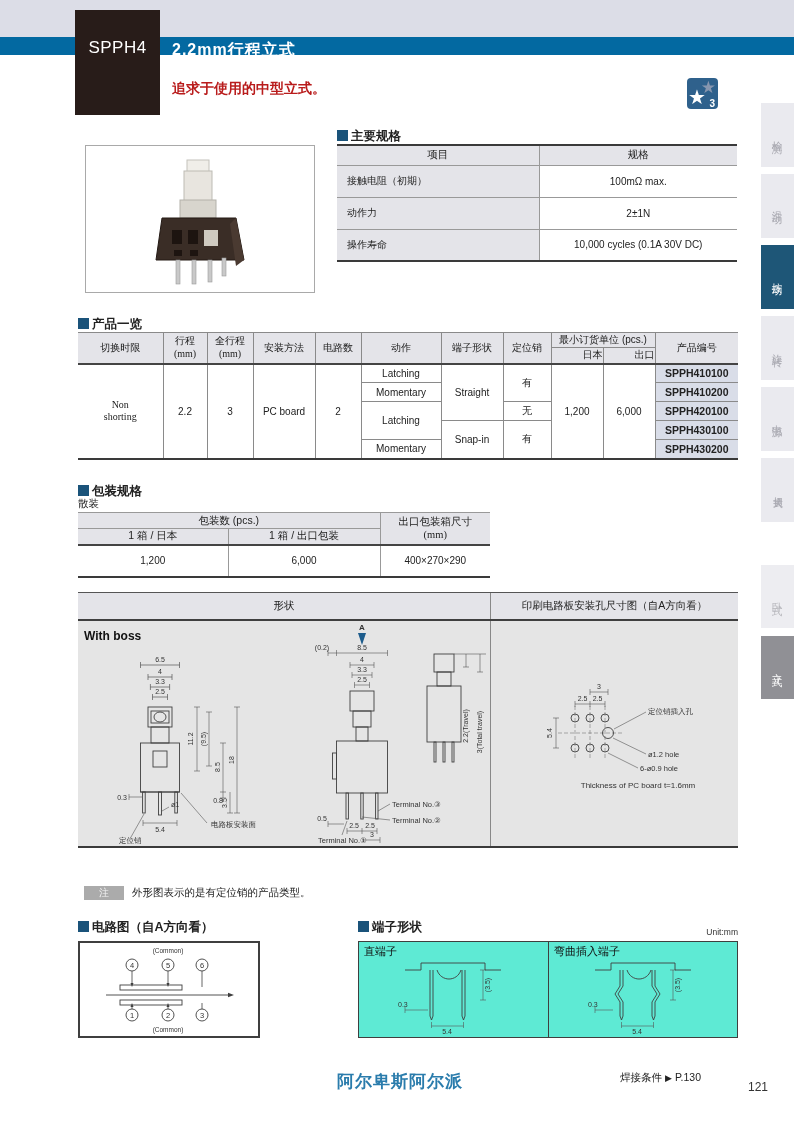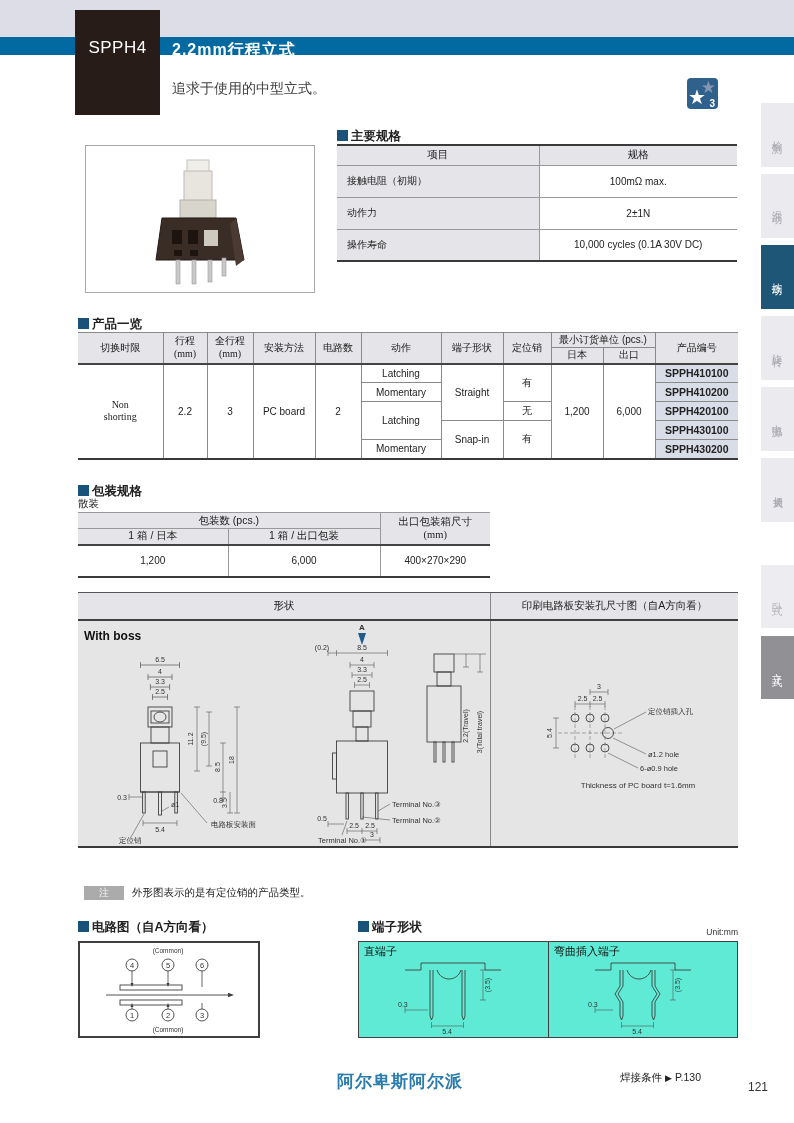--- a/index.html
+++ b/index.html
@@ -8,21 +8,21 @@
     position:relative; width:794px; height:1123px; margin:0 auto;
     background:#ffffff; font-family:"Liberation Sans", sans-serif; color:#222;
     overflow:hidden;
   }
   
   .top-strip { position:absolute; left:0; top:0; width:794px; height:37px; background:#dcdde7; }
   .title-bar { position:absolute; left:0; top:37px; width:794px; height:18px; background:#0369a1; }
   .title-bar .t { position:absolute; left:172px; top:3px; color:#fff; font-size:16px; font-weight:bold; letter-spacing:1px; }
   .model-box { position:absolute; left:75px; top:10px; width:85px; height:105px; background:#281c19; }
   .model-box .m { position:absolute; left:0; top:28px; width:85px; text-align:center; color:#fff; font-size:17px; font-weight:normal; letter-spacing:.5px;}
-  .subtitle { position:absolute; left:172px; top:80px; font-size:14px; font-weight:normal; color:#404040; }
+  .subtitle { position:absolute; left:172px; top:80px; font-size:14px; font-weight:bold; color:#b91c1c; }
   .star-badge { position:absolute; left:687px; top:78px; width:31px; height:31px; background:#2f618c; border-radius:4px; }
   .star-badge .back { position:absolute; right:2px; top:-1px; color:#8796af; font-size:17px; }
   .star-badge .front { position:absolute; left:1px; bottom:0px; color:#fff; font-size:20px; }
   .star-badge .num { position:absolute; right:3px; bottom:0px; color:#fff; font-size:10px; font-weight:bold; }
   
   .tab { position:absolute; left:761px; width:33px; height:64px; background:#eaeaef;
          display:flex; align-items:center; justify-content:center; cursor:pointer; }
   .tab span { writing-mode:vertical-rl; text-orientation:upright; font-size:10.5px; letter-spacing:3px; color:#a8a8b0; }
   .tab.active { background:#1e5677; }
   .tab.active span { color:#fff; }
@@ -45,21 +45,21 @@
   .spec { left:337px; top:144px; width:400px; border-top:2px solid #3a3a3a; border-bottom:2px solid #3a3a3a; }
   .spec th { height:20px; background:#e4e4e9; border-bottom:1px solid #999; font-size:10.5px; }
   .spec td { height:32px; border-top:1px solid #999; }
   .spec .item { background:#e4e4e9; text-align:left; padding-left:10px; }
   .spec .v { border-left:1px solid #999; }
   
   .prod { left:78px; top:332px; width:660px; border-top:1px solid #777; border-bottom:2px solid #3a3a3a; }
   .prod th, .prod td { border:1px solid #8a8a8a; }
   .prod th { background:#e4e4e9; }
   .prod thead tr:first-child th { height:15px; }
-  .prod thead tr:last-child th { height:16px; }
+  .prod thead tr:last-child th { height:16px;text-align:right; }
   .prod tbody td { height:19px; }
   .prod tbody tr:first-child td { border-top:2px solid #444; }
   .prod th:first-child, .prod td:first-child { border-left:none; }
   .prod th:last-child, .prod td:last-child { border-right:none; }
   .prod .pn { background:#d9dde8; font-weight:bold; font-size:10.5px; }
   
   .pack { left:78px; top:512px; width:412px; border-top:1.5px solid #555; border-bottom:2px solid #3a3a3a; }
   .pack th, .pack td { border:1px solid #999; }
   .pack th { background:#e4e4e9; height:16px; font-size:10.5px; }
   .pack td { height:32px; }

